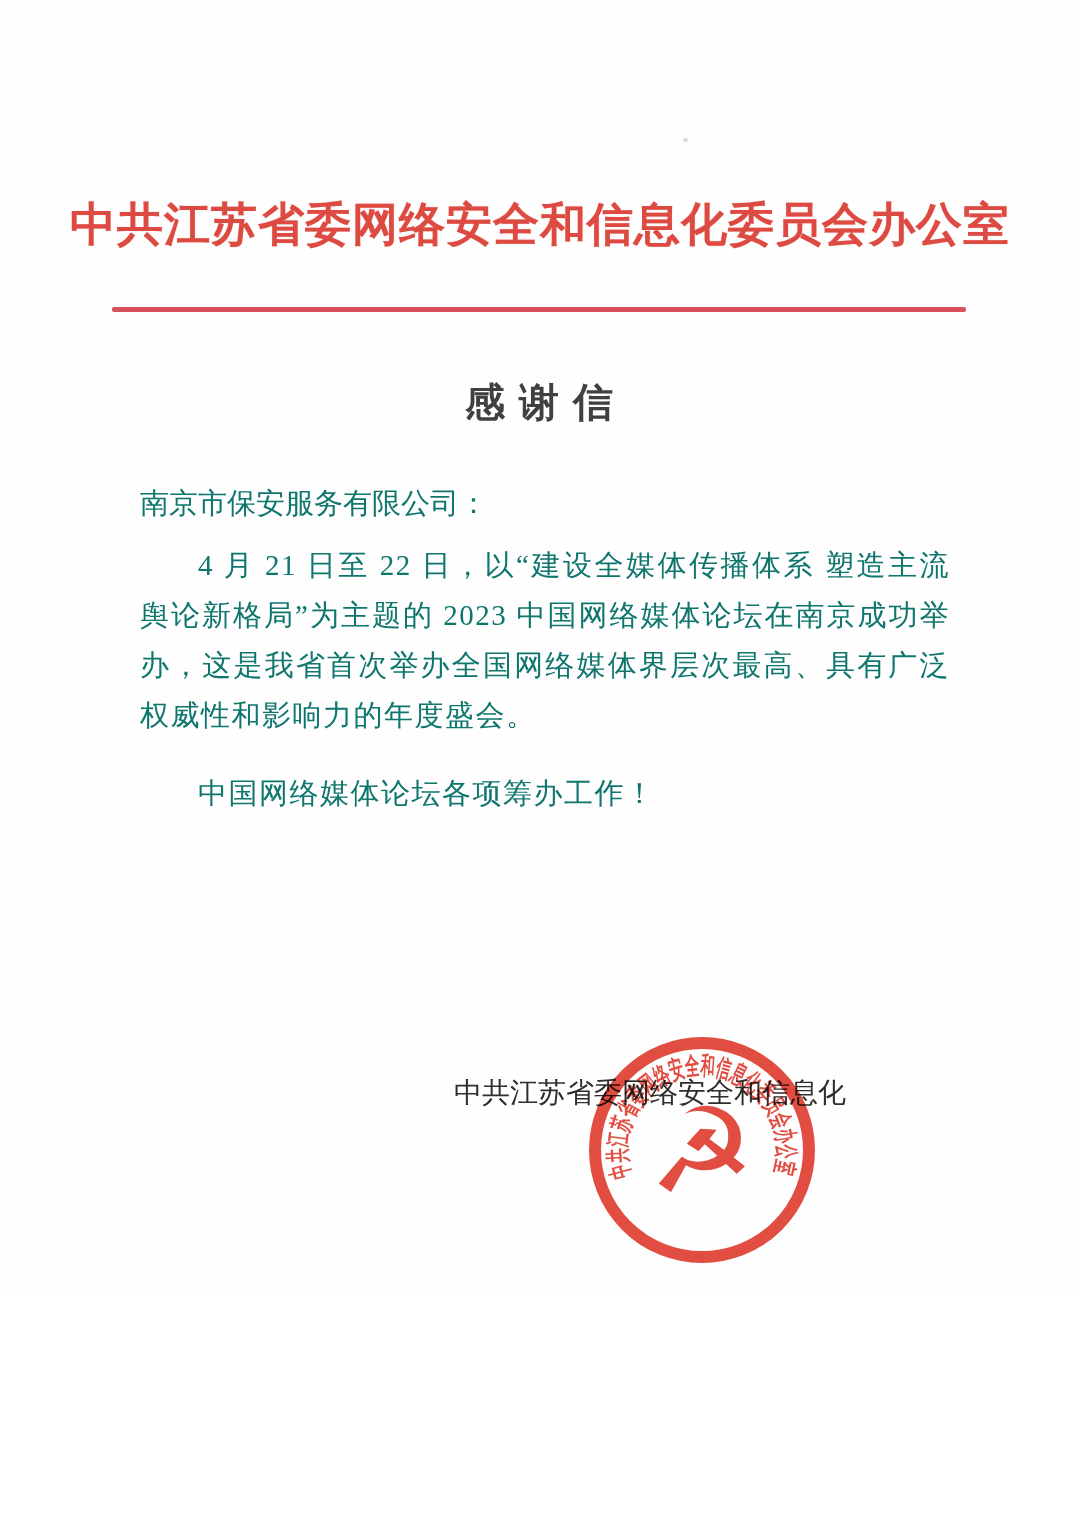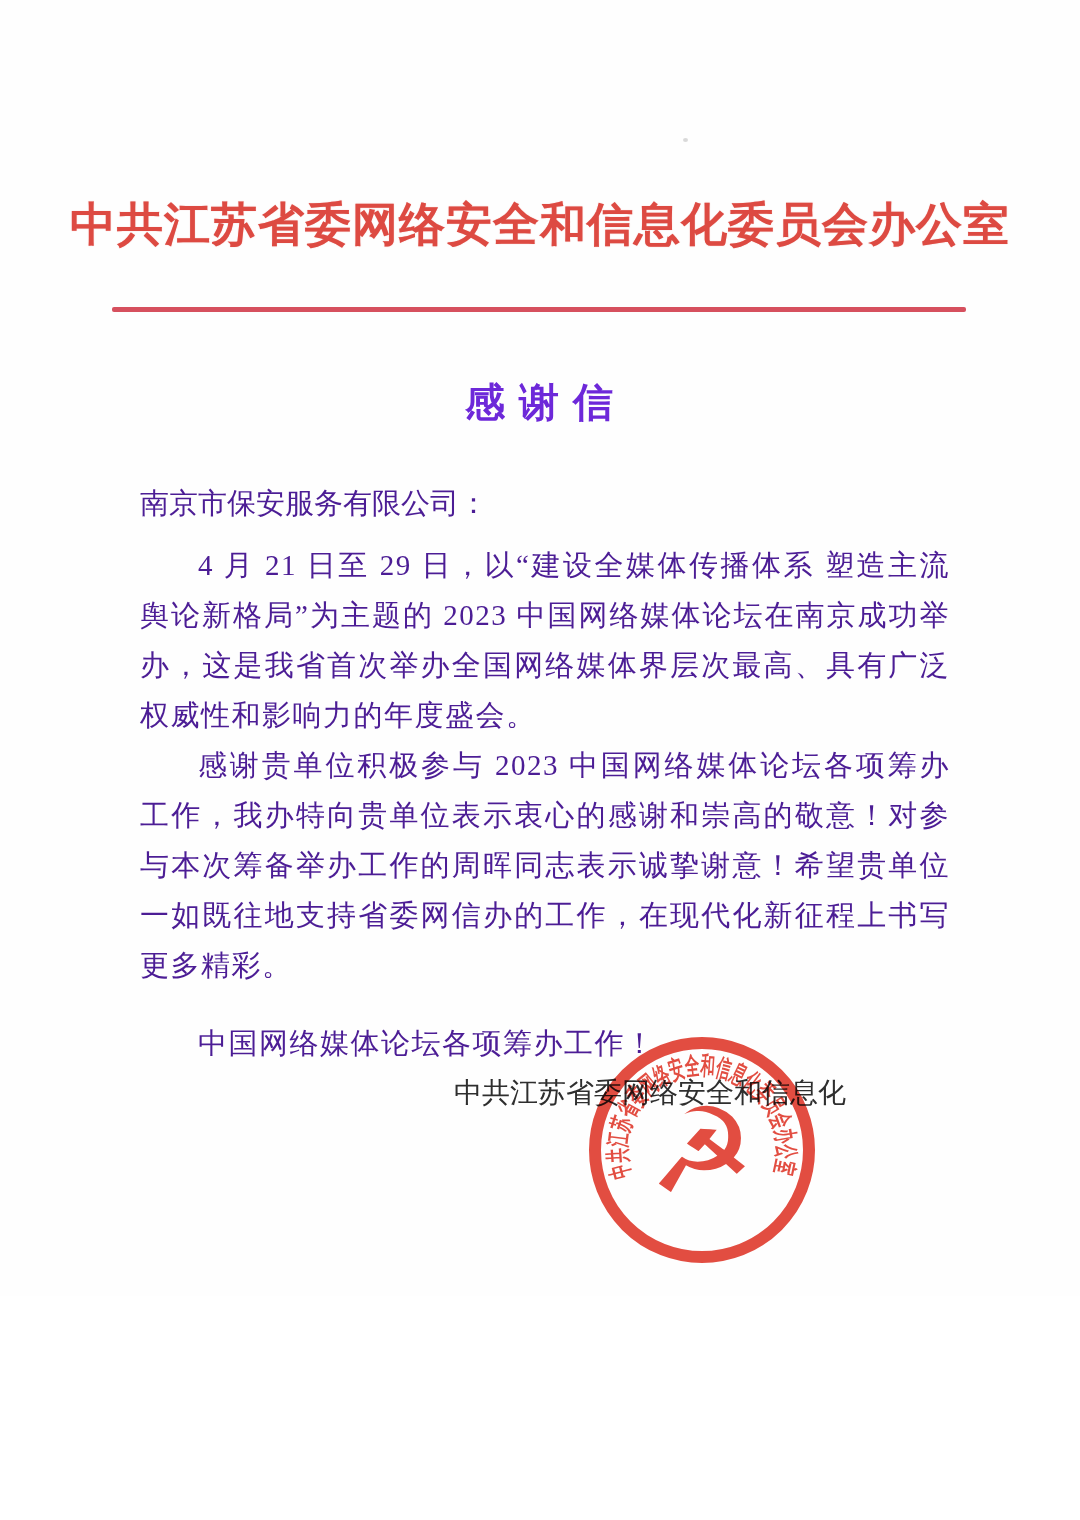--- a/index.html
+++ b/index.html
@@ -38,30 +38,30 @@
     background: #d6505e;
     border-radius: 2px;
   }
 
   .letter-title {
     margin: 66px 0 0 0;
     text-align: center;
     font-size: 40px;
     line-height: 50px;
     font-weight: bold;
-    color: #6d28d9;
+    color: #404040;
     letter-spacing: 2px;
   }
 
   .body-text {
     margin: 50px 0 0 140px;
     width: 810px;
     font-size: 29px;
     line-height: 50px;
-    color: #4c1d95;
+    color: #0f766e;
   }
   .salutation { margin: 0 0 12px 0; }
   .para {
     margin: 0;
     text-indent: 2em;
     text-align: justify;
     text-align-last: left;
     letter-spacing: 1.5px;
   }
   .para.closing { margin-top: 28px; }
@@ -104,22 +104,21 @@
   <div class="scan-dot"></div>
 
   <h1 class="org-title">中共江苏省委网络安全和信息化委员会办公室</h1>
 
   <div class="red-rule"></div>
 
   <h2 class="letter-title">感 谢 信</h2>
 
   <main class="body-text">
     <p class="salutation">南京市保安服务有限公司：</p>
-    <p class="para">4 月 21 日至 29 日，以“建设全媒体传播体系 塑造主流舆论新格局”为主题的 2023 中国网络媒体论坛在南京成功举办，这是我省首次举办全国网络媒体界层次最高、具有广泛权威性和影响力的年度盛会。</p>
-    <p class="para">感谢贵单位积极参与 2023 中国网络媒体论坛各项筹办工作，我办特向贵单位表示衷心的感谢和崇高的敬意！对参与本次筹备举办工作的周晖同志表示诚挚谢意！希望贵单位一如既往地支持省委网信办的工作，在现代化新征程上书写更多精彩。</p>
+    <p class="para">4 月 21 日至 22 日，以“建设全媒体传播体系 塑造主流舆论新格局”为主题的 2023 中国网络媒体论坛在南京成功举办，这是我省首次举办全国网络媒体界层次最高、具有广泛权威性和影响力的年度盛会。</p>
     <p class="para closing">中国网络媒体论坛各项筹办工作！</p>
   </main>
 
   <div class="signature">
     <p>中共江苏省委网络安全和信息化</p>
   </div>
 
   <svg class="seal" viewBox="-119 -119 238 238" xmlns="http://www.w3.org/2000/svg">
     <circle cx="0" cy="0" r="107" fill="none" stroke="#e0392c" stroke-width="12"></circle>
     <path id="sealArc" d="M -71.4 26 A 76 76 0 1 1 71.4 26" fill="none"></path>

